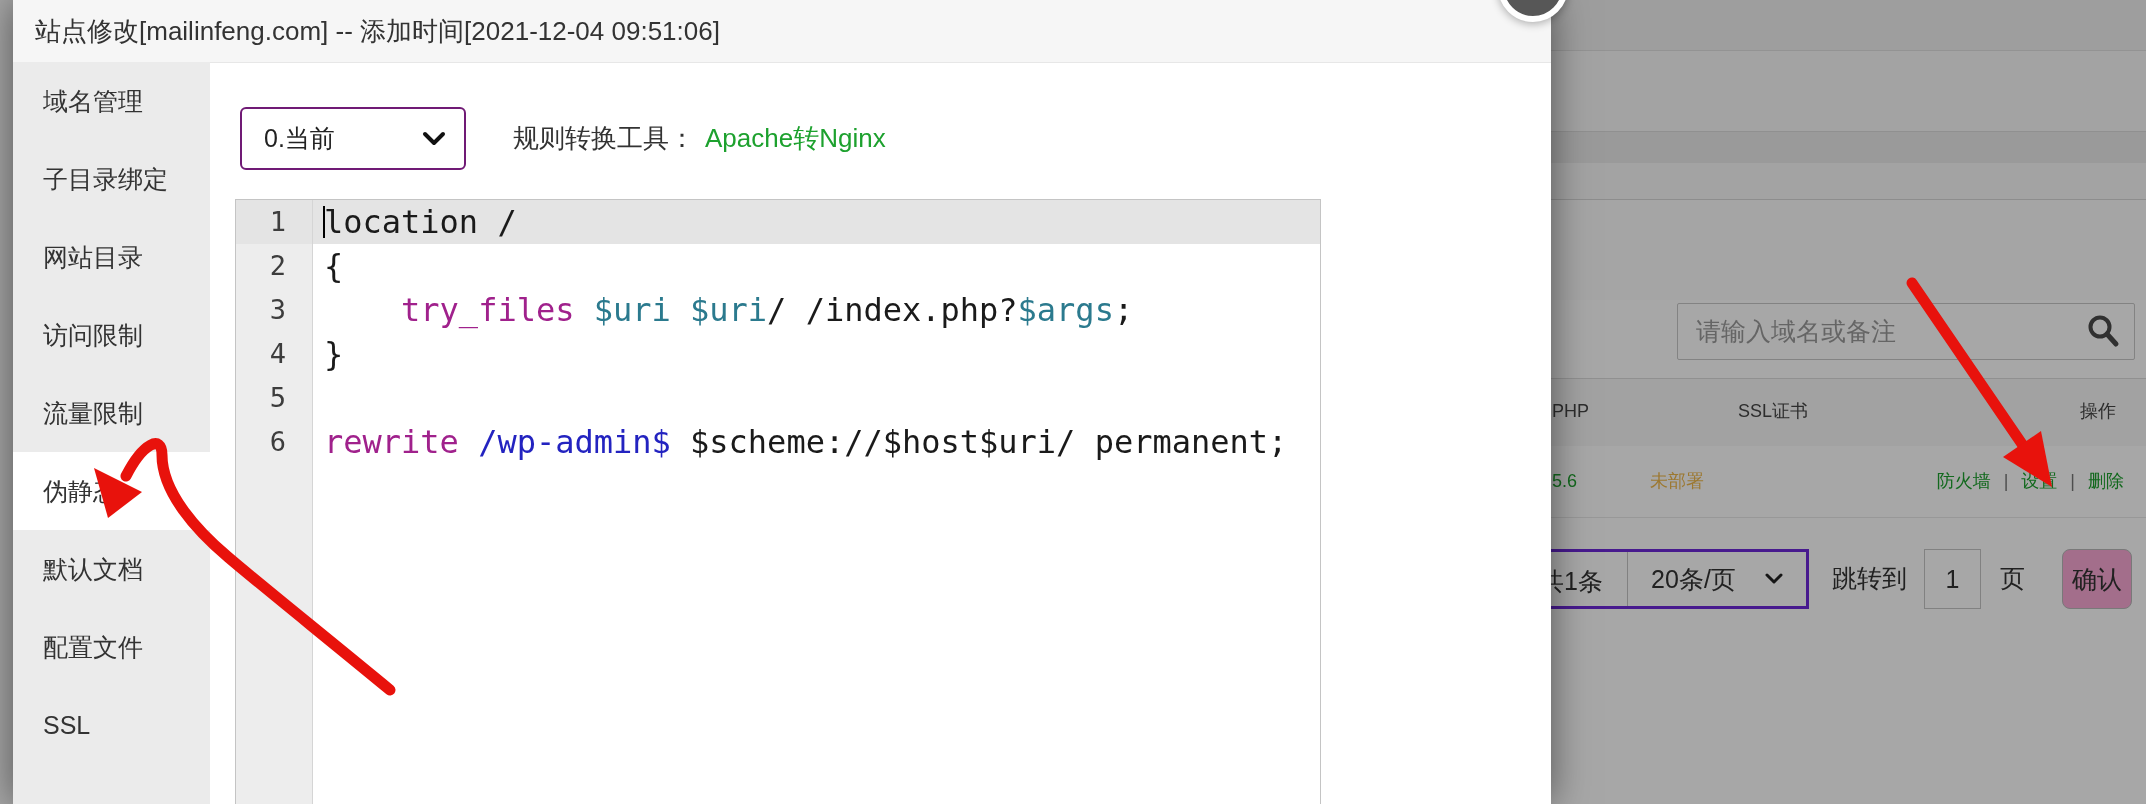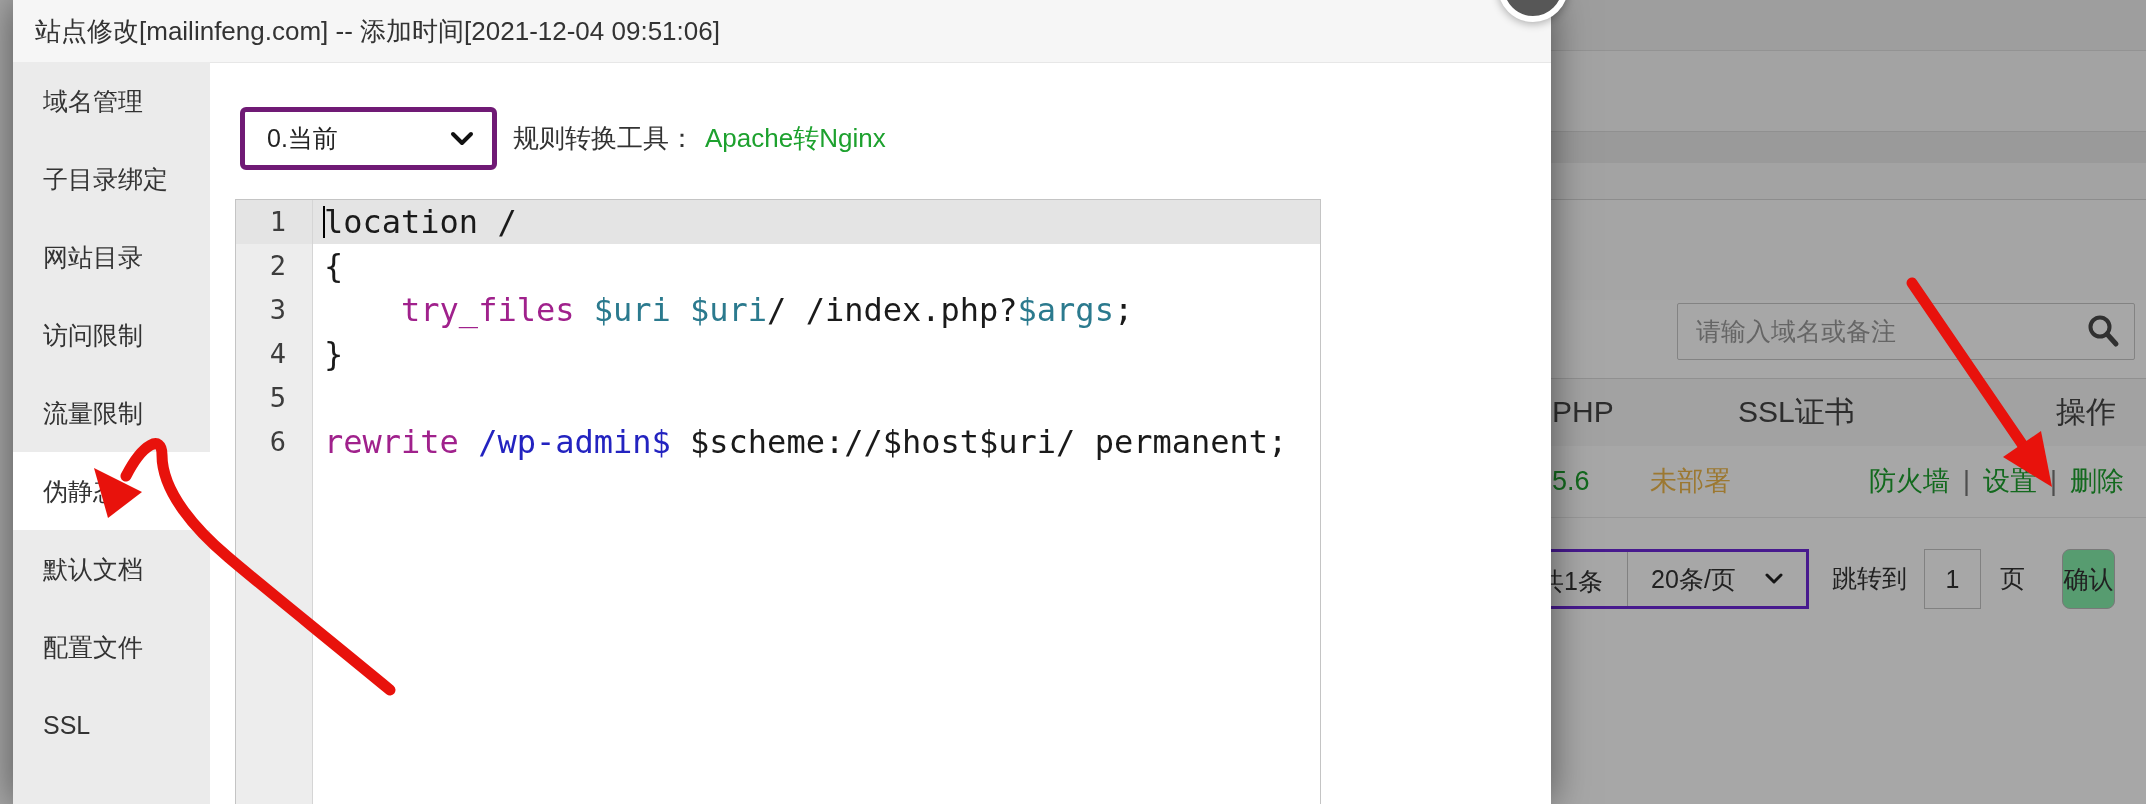--- a/index.html
+++ b/index.html
@@ -16,61 +16,61 @@
   #bg-body{top:300px;bottom:0;background:#ffffff;}
 
   #search-box{position:absolute;left:1677px;top:303px;width:458px;height:57px;box-sizing:border-box;
       border:1px solid #c8c8c8;border-radius:2px;background:#fff;padding:0 50px 0 18px;
       font-size:25px;color:#333;font-family:inherit;}
   #search-box::placeholder{color:#9b9b9b;}
   #search-icon{position:absolute;left:2086px;top:313px;}
 
   #table-header{position:absolute;left:1400px;right:0;top:378px;height:67px;background:#f7f7f7;
       border-top:1px solid #dcdcdc;border-bottom:1px solid #dcdcdc;}
-  .th{position:absolute;top:378px;height:67px;line-height:67px;font-size:30px;color:#454545;}
+  .th{position:absolute;top:378px;height:67px;line-height:67px;font-size:18px;color:#454545;}
   #th-php{left:1552px;} #th-ssl{left:1738px;} #th-op{right:30px;}
 
   #table-row{position:absolute;left:1400px;right:0;top:446px;height:71px;background:#fff;
       border-bottom:1px solid #e8e8e8;}
-  .td{position:absolute;top:446px;height:71px;line-height:71px;font-size:27px;}
+  .td{position:absolute;top:446px;height:71px;line-height:71px;font-size:18px;}
   #td-php{left:1552px;color:#1da12e;}
   #td-ssl{left:1650px;color:#efb84b;}
   #td-actions{right:22px;display:flex;gap:13px;}
   #td-actions .op-link{color:#1da12e;cursor:pointer;}
   #td-actions .op-sep{color:#777;}
 
   .pg{position:absolute;top:549px;height:60px;line-height:58px;font-size:25px;color:#333;box-sizing:border-box;}
   #pg-group{left:1512px;display:flex;background:#fff;border:3px solid #6d28d9;}
   #pg-total{width:112px;text-align:center;border-right:1px solid #c6c6c6;}
   #pg-size{width:178px;text-align:center;display:flex;align-items:center;justify-content:center;gap:29px;cursor:pointer;}
   #pg-jump-label{left:1832px;}
   #pg-input{left:1924px;width:57px;border:1px solid #c6c6c6;background:#fff;text-align:center;
       font-size:25px;color:#333;font-family:inherit;padding:0;}
   #pg-unit{left:2000px;}
-  #pg-confirm{left:2062px;width:53px;text-align:center;background:#86efac;border:1px solid #b9b9b9;border-radius:8px;cursor:pointer;}
+  #pg-confirm{left:2062px;width:70px;text-align:center;background:#f9a8d4;border:1px solid #b9b9b9;border-radius:8px;cursor:pointer;}
 
   
   #overlay{position:absolute;inset:0;background:rgba(0,0,0,0.345);z-index:10;}
 
   
   #modal{position:absolute;left:13px;top:0;width:1538px;height:804px;background:#fff;z-index:20;
       box-shadow:0 0 36px rgba(0,0,0,0.5);}
   #modal-titlebar{position:absolute;left:0;top:0;right:0;height:62px;background:#f6f6f6;
       border-bottom:1px solid #e7e7e7;}
   #modal-title{padding-left:22px;line-height:62px;font-size:26px;color:#333;}
   #close-button{position:absolute;left:1498px;top:-48px;width:58px;height:58px;border-radius:50%;
       background:#575757;border:6px solid #fff;z-index:30;cursor:pointer;box-shadow:0 2px 8px rgba(0,0,0,.3);}
 
   #sidebar{position:absolute;left:0;top:62px;bottom:0;width:197px;background:#ebebeb;}
   .side-item{height:78px;line-height:78px;padding-left:30px;font-size:25px;color:#333;cursor:pointer;}
   .side-item.active{background:#fff;}
 
   
-  #tpl-select{position:absolute;left:227px;top:107px;width:257px;height:63px;box-sizing:border-box;
-      border:5px solid #701a75;border-radius:6px;background:#fff;cursor:pointer;
+  #tpl-select{position:absolute;left:227px;top:107px;width:226px;height:63px;box-sizing:border-box;
+      border:2px solid #701a75;border-radius:6px;background:#fff;cursor:pointer;
       display:flex;align-items:center;}
   #tpl-select .sel-text{padding-left:22px;font-size:25px;color:#222;flex:1;}
   #tpl-select svg{margin-right:18px;}
   #tool-label-wrap{position:absolute;left:500px;top:107px;height:63px;line-height:63px;font-size:26px;color:#333;}
   #tool-link{color:#1da12e;margin-left:10px;cursor:pointer;}
 
   
   #editor{position:absolute;left:222px;top:199px;width:1086px;height:620px;box-sizing:border-box;
       border:1px solid #c4c4c4;background:#fff;font-family:"DejaVu Sans Mono","Liberation Mono",monospace;}
   #gutter{position:absolute;left:0;top:0;bottom:0;width:76px;background:#ededed;border-right:1px solid #d5d5d5;}

